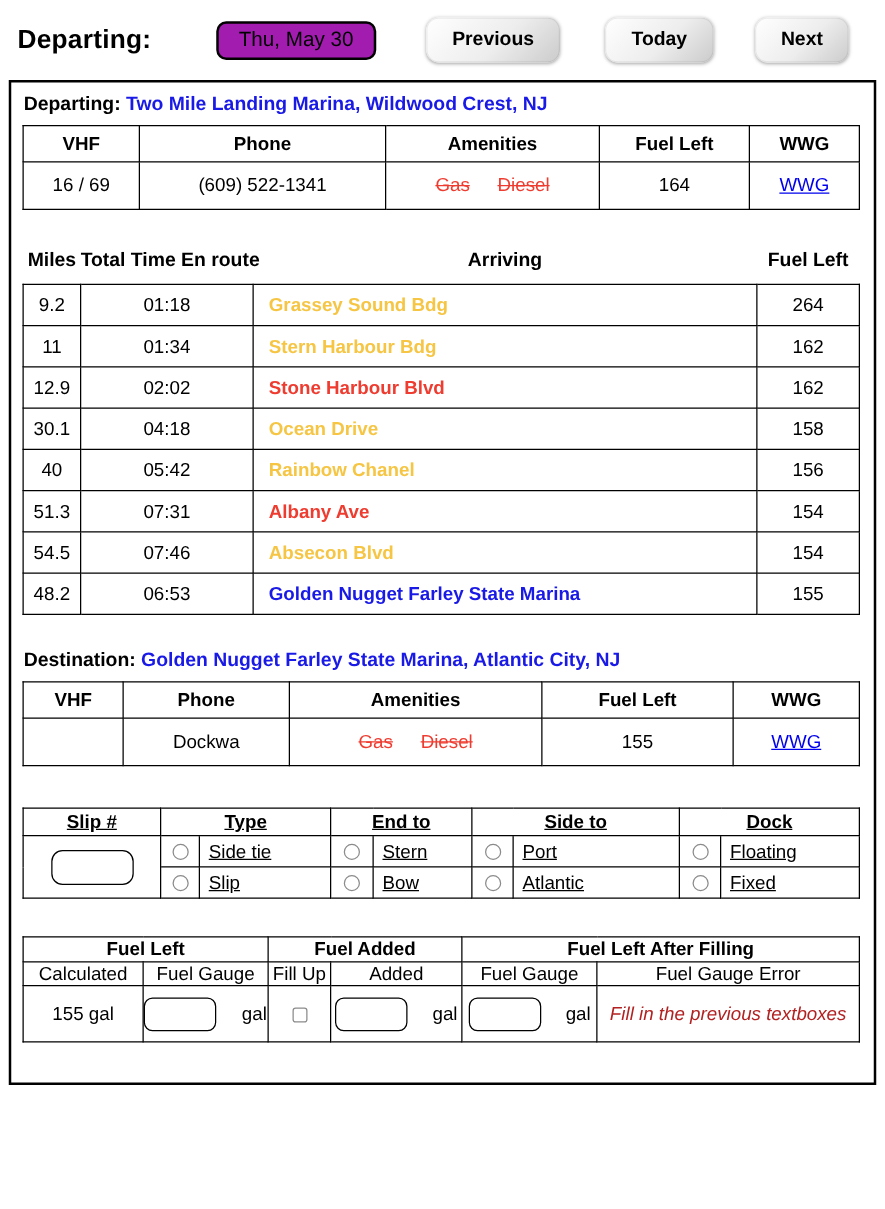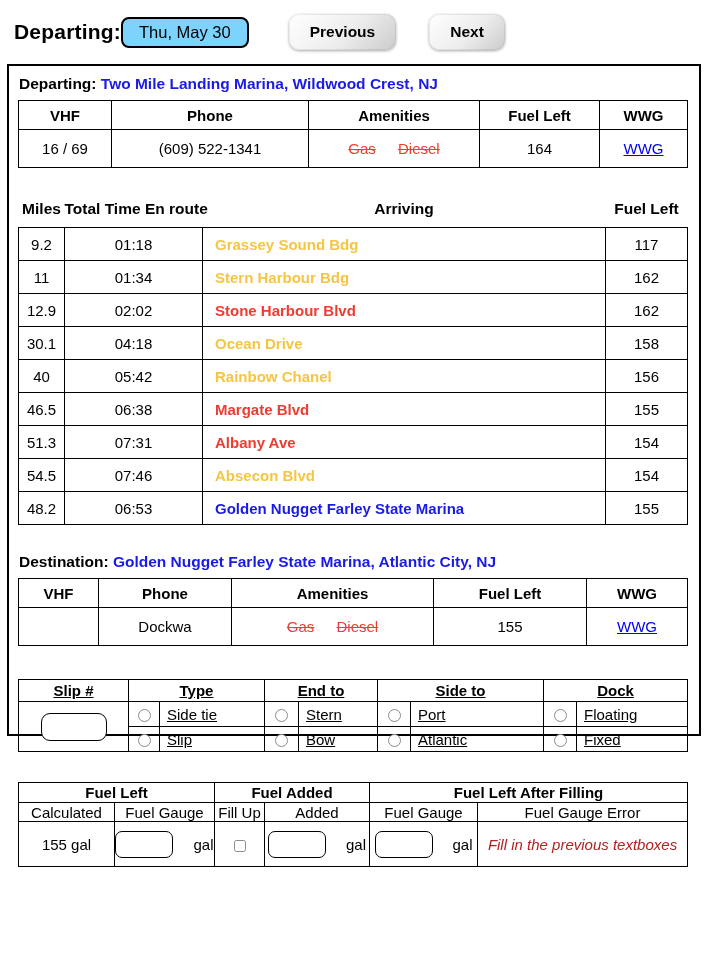--- a/index.html
+++ b/index.html
@@ -7,36 +7,36 @@
   body {
     width: 708px; height: 967px; background: #fff; color: #000;
     font-family: "Liberation Sans", "DejaVu Sans", sans-serif;
     overflow: hidden;
   }
 
   
   .topbar { display: flex; align-items: center; padding: 12px 14px 0 14px; height: 52px; }
   .topbar-title { font-size: 21px; font-weight: bold; letter-spacing: .2px; }
   .date-btn {
-    border: 2px solid #000; border-radius: 8px; background: #7dd3fc;
+    margin-left: 52px; border: 2px solid #000; border-radius: 8px; background: #a21caf;
     font-family: inherit; font-size: 16.5px; padding: 4px 16px; color: #000; cursor: pointer;
   }
   .nav-btn {
     border: none; border-radius: 10px; font-family: inherit; font-weight: bold;
     font-size: 15.5px; color: #000; padding: 9px 21px; cursor: pointer;
     background: linear-gradient(135deg, #ffffff 0%, #ededed 55%, #cbcbcb 100%);
     box-shadow: 0 1px 3px rgba(0,0,0,.35), inset 0 0 0 1px rgba(0,0,0,.07);
   }
   .btn-previous { margin-left: 40px; }
   .btn-today    { margin-left: 36px; }
   .btn-next     { margin-left: 33px; }
 
   
   .main-panel {
-    margin: 12px 7px 0 7px; border: 2px solid #000; height: 672px;
+    margin: 12px 7px 0 7px; border: 2px solid #000; height: 804px;
     padding: 6px 9px 20px 9px; background: #fff;
   }
   .section-title { font-size: 15.5px; font-weight: bold; margin: 3px 0 7px 1px; }
   .section-title .marina-name { color: var(--blue, #1a1ae6); }
 
   
   table { border-collapse: collapse; table-layout: fixed; width: 669px; }
   th, td { font-size: 15px; text-align: center; padding: 0; }
   .info-table th, .info-table td,
   .route-table tbody td,
@@ -80,20 +80,21 @@
   }
   input[type="checkbox"] { width: 12px; height: 12px; border-radius: 2.5px; }
 </style>
 </head>
 <body>
 
 <div class="topbar">
   <span class="topbar-title">Departing:</span>
   <button class="date-btn">Thu, May 30</button>
   <button class="nav-btn btn-previous">Previous</button>
+  <button class="nav-btn btn-today">Today</button>
   <button class="nav-btn btn-next">Next</button>
 </div>
 
 <div class="main-panel">
 
   <div class="section-title">
     <span>Departing:</span>
     <span class="marina-name">Two Mile Landing Marina, Wildwood Crest, NJ</span>
   </div>
 
@@ -143,21 +144,21 @@
         <th>Total Time En route</th>
         <th>Arriving</th>
         <th>Fuel Left</th>
       </tr>
     </thead>
     <tbody>
     <tr>
       <td>9.2</td>
       <td>01:18</td>
       <td class="arriving-cell" style="color: rgb(245, 197, 67);">Grassey Sound Bdg</td>
-      <td>117</td>
+      <td>264</td>
     </tr>
 
     <tr>
       <td>11</td>
       <td>01:34</td>
       <td class="arriving-cell" style="color: rgb(245, 197, 67);">Stern Harbour Bdg</td>
       <td>162</td>
     </tr>
 
     <tr>
@@ -175,26 +176,20 @@
     </tr>
 
     <tr>
       <td>40</td>
       <td>05:42</td>
       <td class="arriving-cell" style="color: rgb(245, 197, 67);">Rainbow Chanel</td>
       <td>156</td>
     </tr>
 
 
-    <tr>
-      <td>46.5</td>
-      <td>06:38</td>
-      <td class="arriving-cell" style="color: rgb(238, 60, 48);">Margate Blvd</td>
-      <td>155</td>
-    </tr>
 
 
     <tr>
       <td>51.3</td>
       <td>07:31</td>
       <td class="arriving-cell" style="color: rgb(238, 60, 48);">Albany Ave</td>
       <td>154</td>
     </tr>
 
     <tr>

